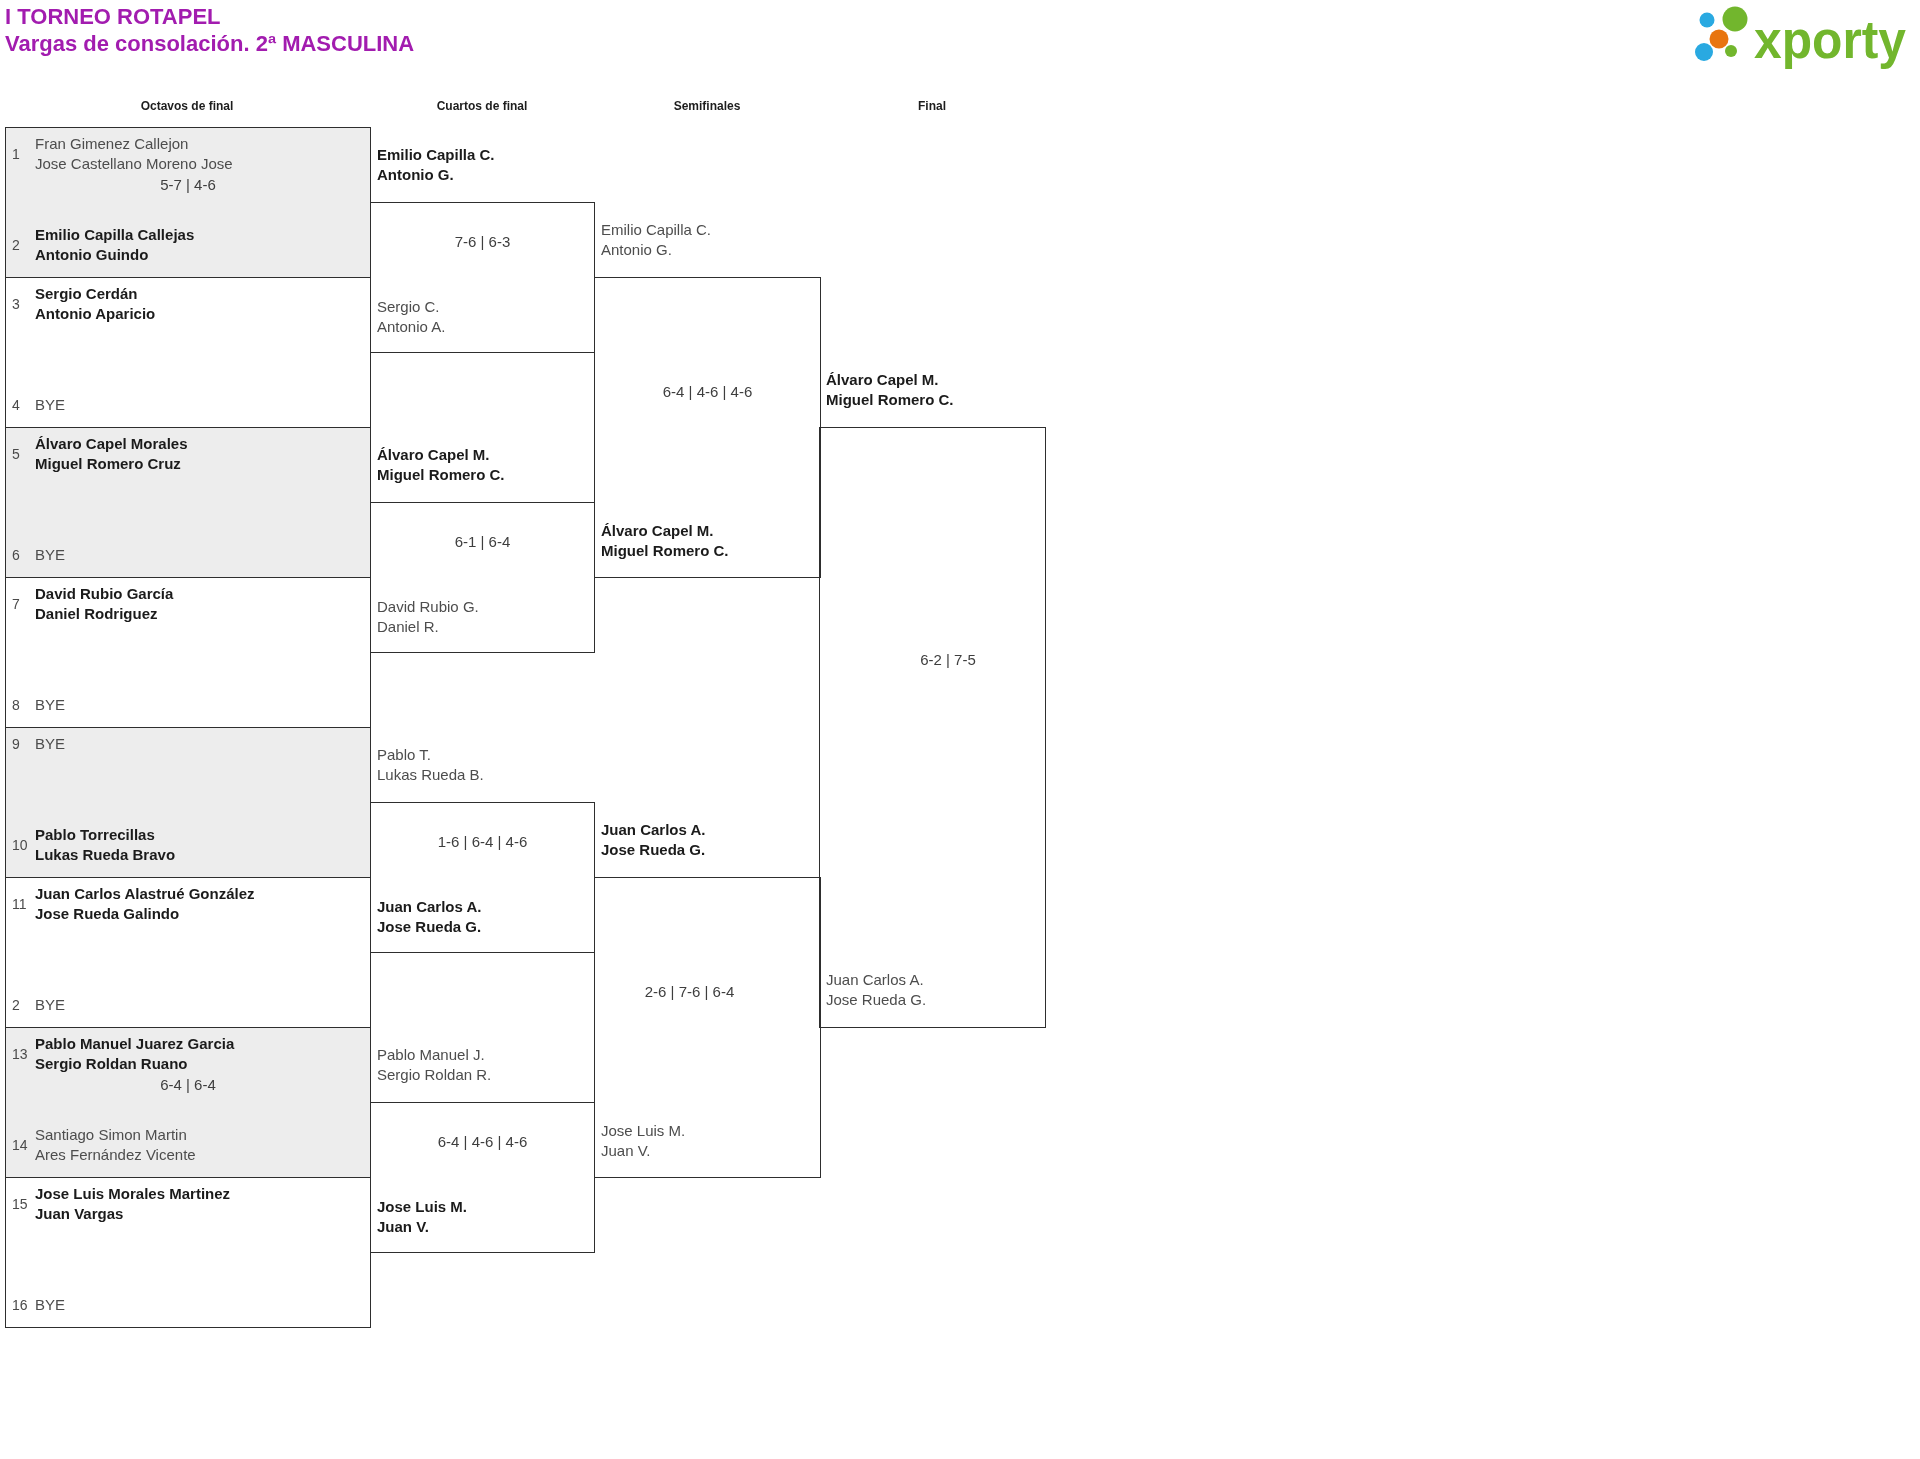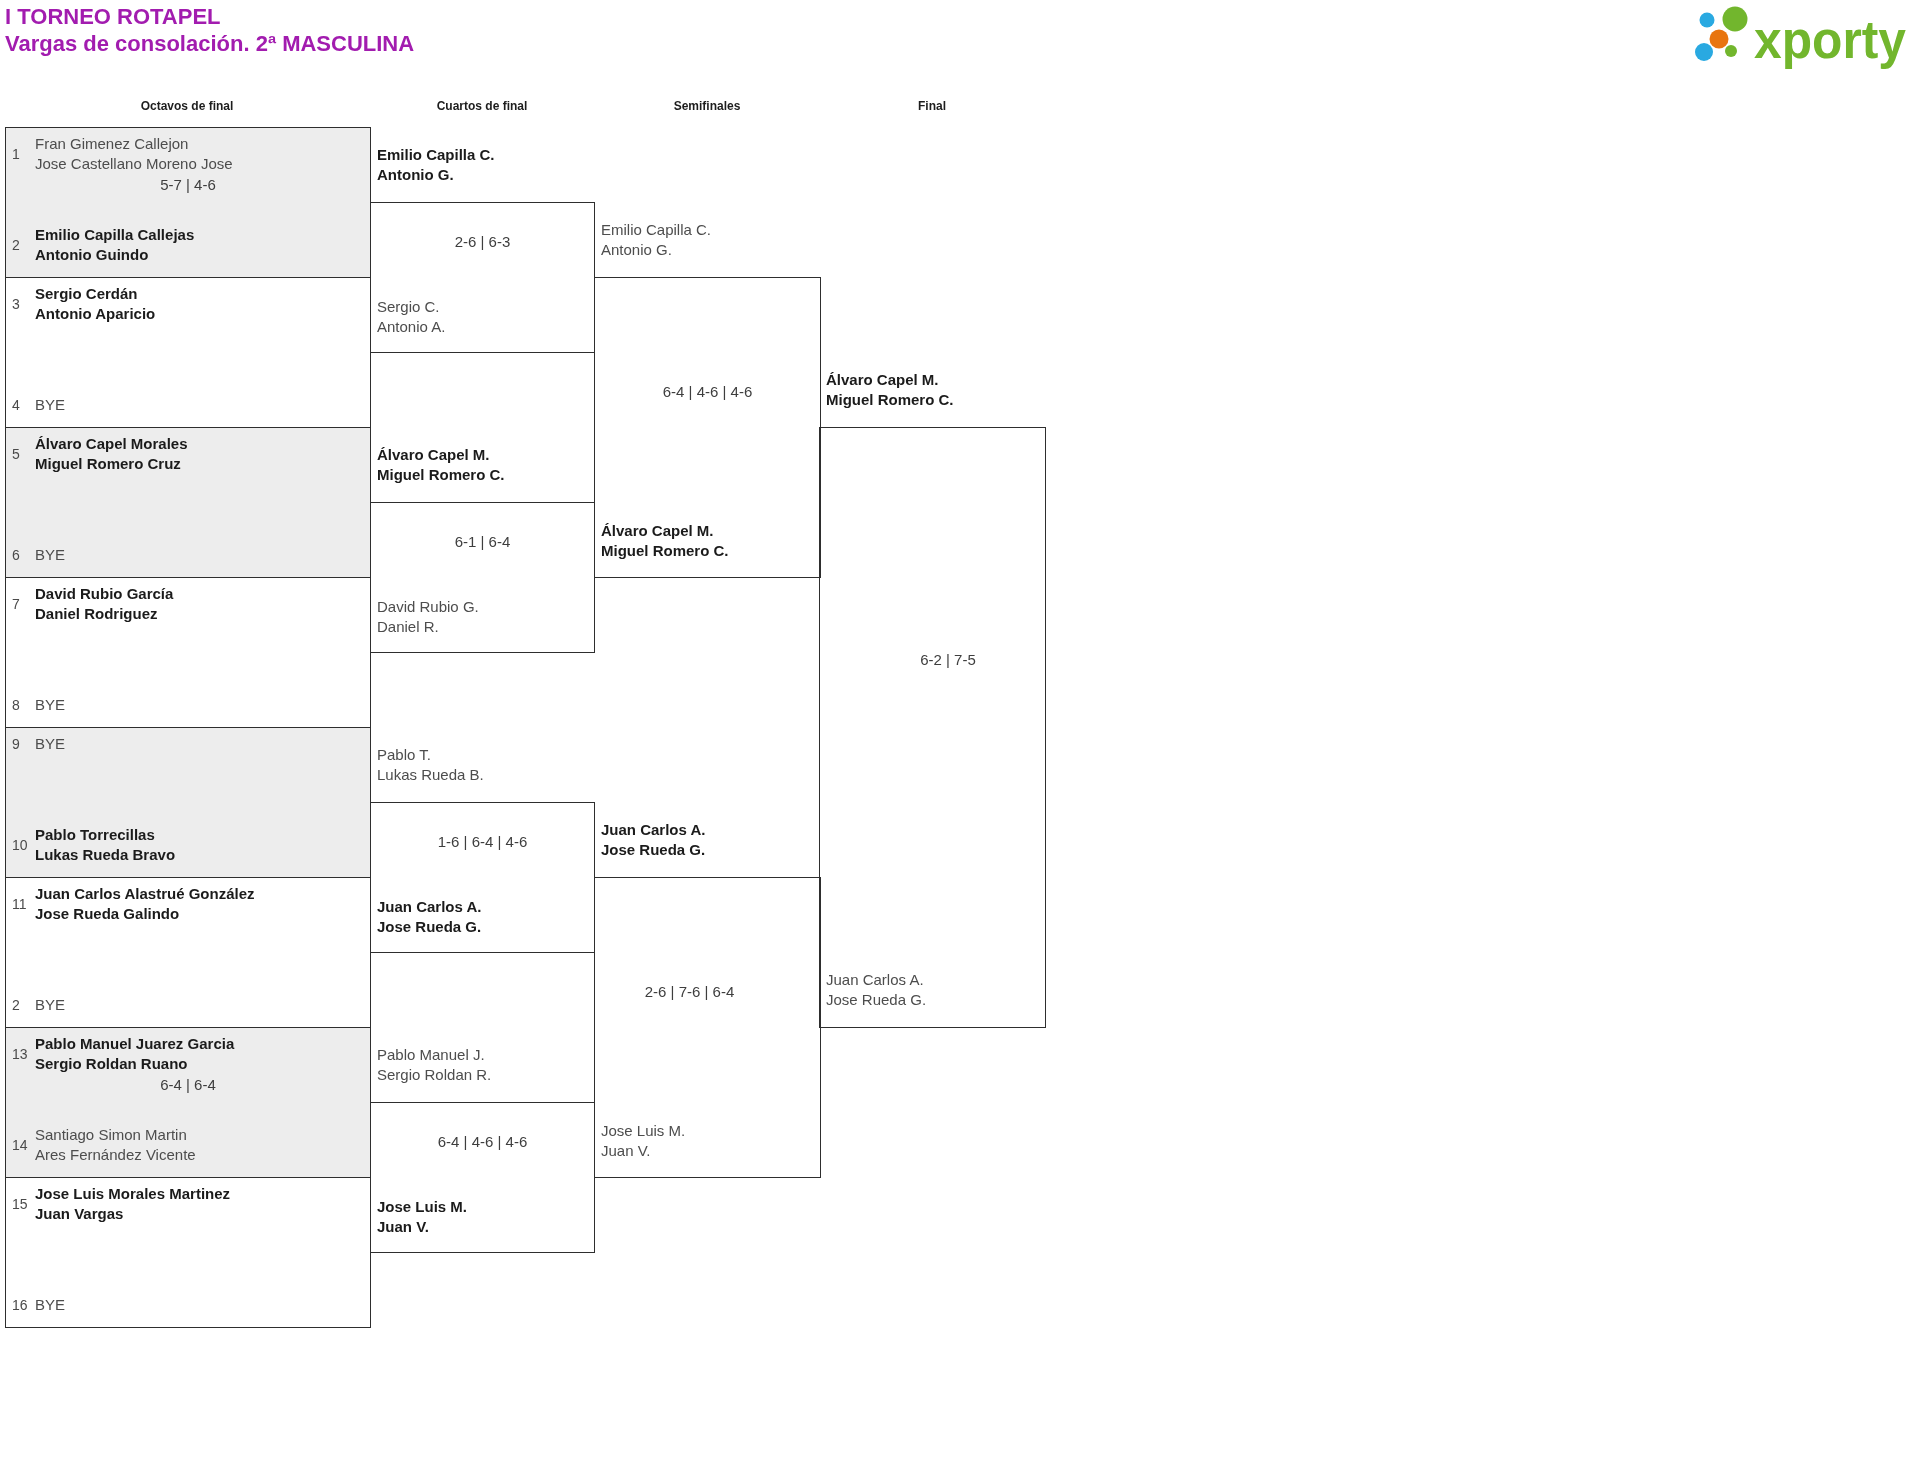--- a/index.html
+++ b/index.html
@@ -158,21 +158,21 @@
     <div class="score"></div>
     <div class="team b">
       <span class="seed">16</span>
       <span class="names">BYE</span>
     </div>
   </div>
 
   <div class="rbox" style="left:370px;top:202px;width:225px;height:151px"></div>
   <div class="lbl bold" style="left:377px;top:145px">Emilio Capilla C.
 Antonio G.</div>
-  <div class="rscore" style="left:370px;top:232px;width:225px">2-6 | 6-3</div>
+  <div class="rscore" style="left:370px;top:232px;width:225px">7-6 | 6-3</div>
   <div class="lbl" style="left:377px;top:297px">Sergio C.
 Antonio A.</div>
 
   <div class="rbox" style="left:370px;top:502px;width:225px;height:151px"></div>
   <div class="lbl bold" style="left:377px;top:445px">Álvaro Capel M.
 Miguel Romero C.</div>
   <div class="rscore" style="left:370px;top:532px;width:225px">6-1 | 6-4</div>
   <div class="lbl" style="left:377px;top:597px">David Rubio G.
 Daniel R.</div>
 

